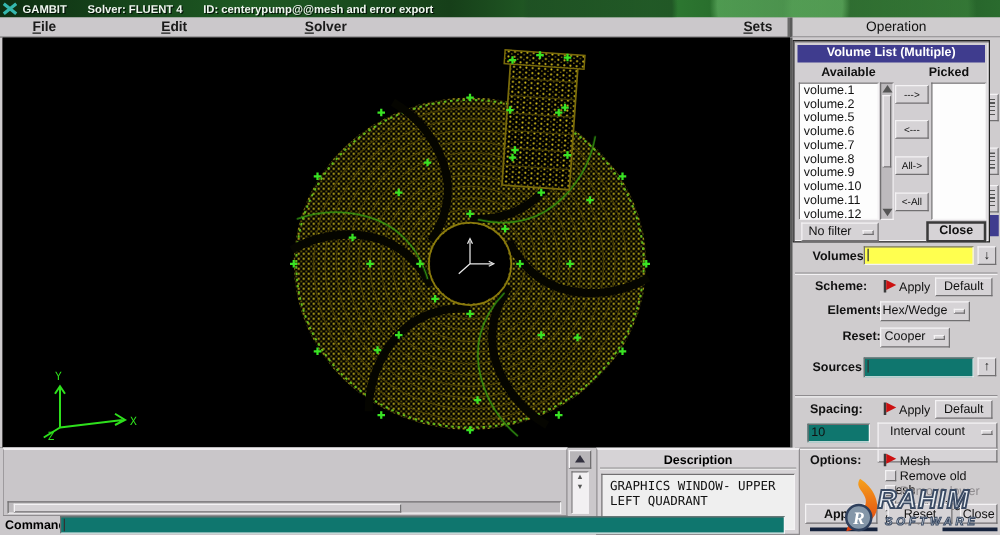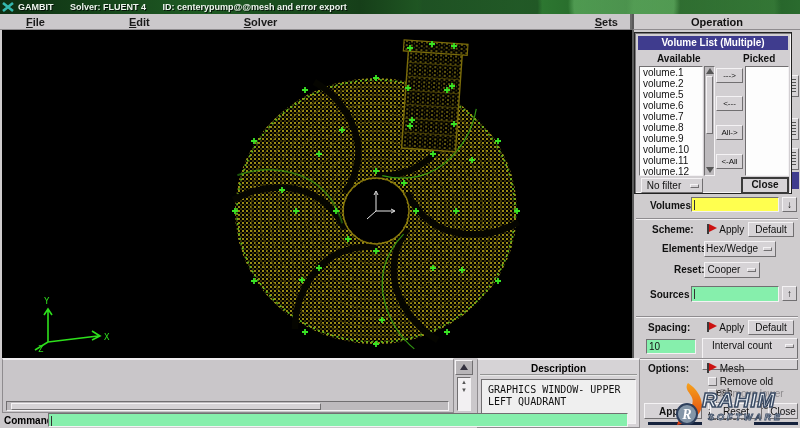--- a/index.html
+++ b/index.html
@@ -32,21 +32,21 @@
   .menu-item { padding:0 4px; cursor:default; }
   .menu-item::first-letter { text-decoration:underline; }
   .mi-file { margin-left:22px; }
   .mi-edit { margin-left:76px; }
   .mi-solver { margin-left:86px; }
   .mi-help { margin-left:auto; margin-right:10px; }
   .menu-divider { position:absolute; right:0; top:0; width:2px; height:16px; background:#6a6a6a; }
   .op-header {
     position:absolute; left:632px; top:14px; width:168px; height:16px;
     background:#cfccce; border-bottom:1px solid #8f8c8f; border-left:2px solid #5a5a5a;
-    text-align:center; font-size:11px; font-weight:bold; line-height:16px; color:#111;
+    text-align:center; font-size:11px; font-weight:normal; line-height:16px; color:#111;
   }
   
   .graphics {
     position:absolute; left:0; top:30px; width:632px; height:328px; background:#000;
     border-left:2px solid #cfccce;
   }
   
   .rpanel {
     position:absolute; left:632px; top:30px; width:168px; height:398px;
     background:#cfccce; border-left:2px solid #5a5a5a; font-size:10px; color:#111;
@@ -81,21 +81,21 @@
   .tri-dn { width:0; height:0; border-left:4px solid transparent; border-right:4px solid transparent;
             border-top:6px solid #555; margin:1px auto; }
   .xfer-btn { position:absolute; left:81px; width:27px; height:15px; font-size:8px; letter-spacing:0; }
   .optmenu { position:relative; padding-right:16px; line-height:13px; }
   .opt-ind { position:absolute; right:3px; top:5px; width:9px; height:4px; background:#d6d3d6;
              border-top:1px solid #f4f2f4; border-left:1px solid #f4f2f4;
              border-bottom:1px solid #716f71; border-right:1px solid #716f71; }
   .close-btn { font-weight:bold; border:2px solid #3a3a3a; line-height:12px; }
   
   .frow-label { position:absolute; font-weight:bold; }
-  .field { position:absolute; background:#86efac; font-size:10px; line-height:13px; padding-left:2px; }
+  .field { position:absolute; background:#0f766e; font-size:10px; line-height:13px; padding-left:2px; }
   .field.yellow { background:#ffff4f; }
   .caret { display:inline-block; width:1px; height:10px; background:#333; vertical-align:middle; }
   .pickbtn { position:absolute; width:15px; height:15px; font-size:10px; font-weight:bold;
              line-height:13px; text-align:center; background:#d6d3d6; }
   .hsep { position:absolute; left:2px; right:2px; height:2px;
           border-top:1px solid #8f8c8f; border-bottom:1px solid #f4f2f4; }
   .flag { position:relative; display:inline-block; width:11px; height:10px; vertical-align:-1px; }
   .flag::before { content:""; position:absolute; left:1px; top:0; width:2px; height:10px; background:#3a3a3a; }
   .flag::after { content:""; position:absolute; left:3px; top:0;
                  border-top:4px solid transparent; border-bottom:4px solid transparent;

